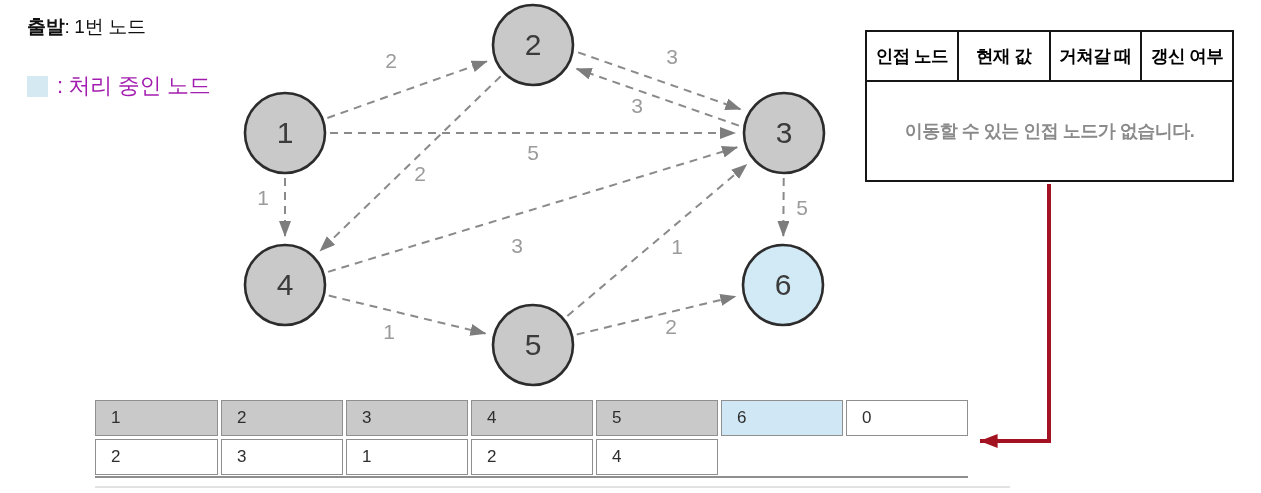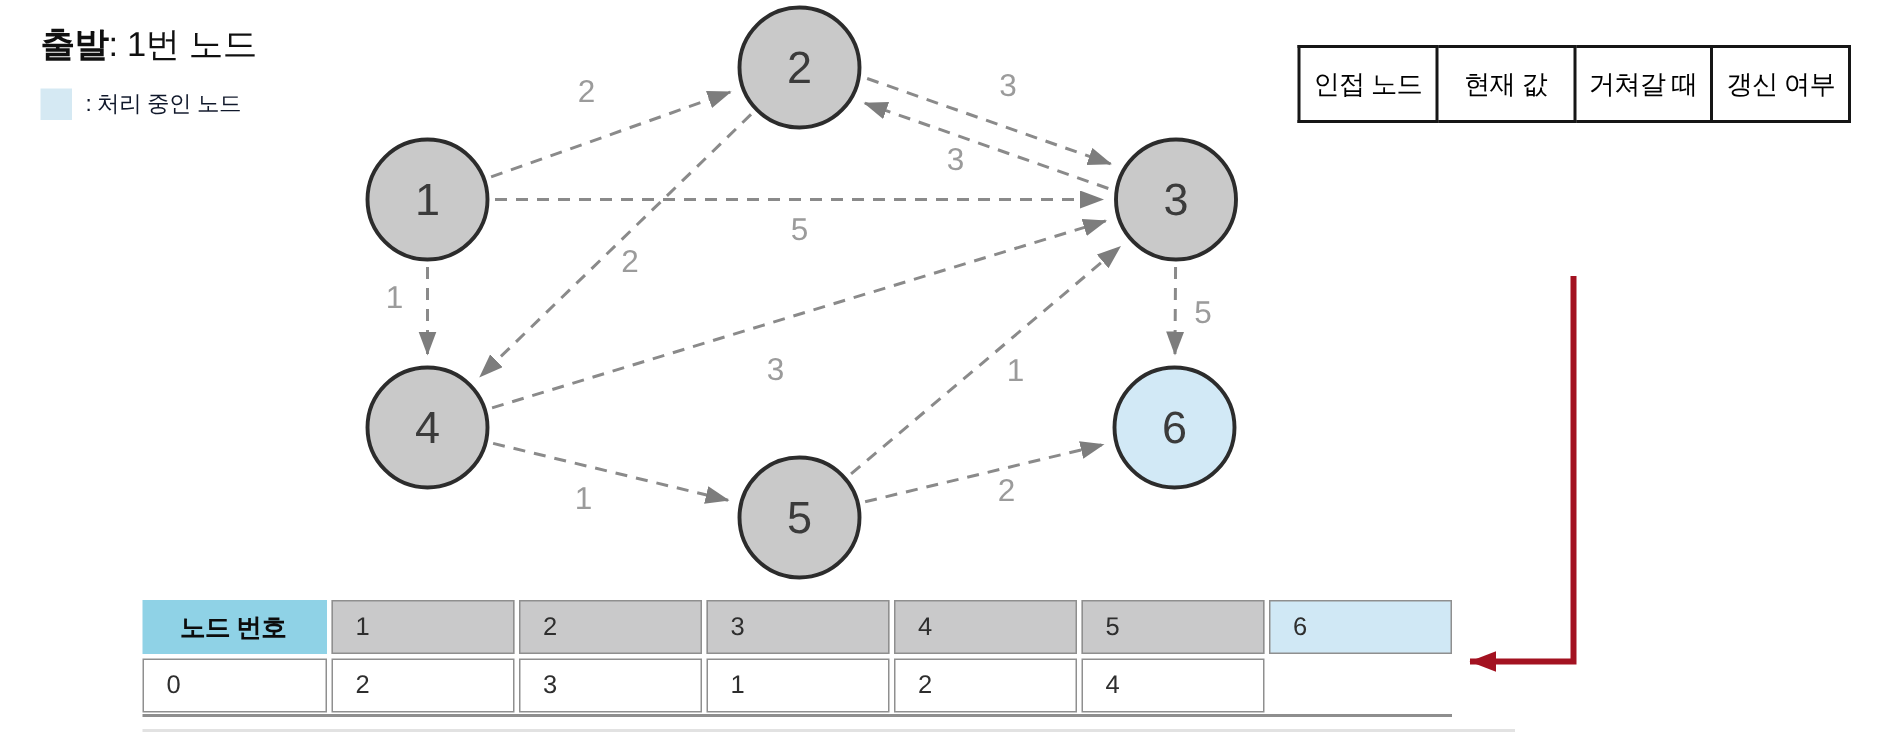--- a/index.html
+++ b/index.html
@@ -5,28 +5,28 @@
   html,body{margin:0;padding:0;background:#fff;}
   .stage{
     position:relative;width:1261px;height:493px;background:#ffffff;overflow:hidden;
     font-family:"Liberation Sans","DejaVu Sans",sans-serif;
   }
   #graph-svg{position:absolute;left:0;top:0;}
   #graph-svg text{font-family:"Liberation Sans","DejaVu Sans",sans-serif;}
 
   
   .legend{position:absolute;left:27px;top:14px;}
-  .legend-title{font-size:23px;color:#101010;margin-bottom:14px;letter-spacing:-0.3px;}
+  .legend-title{font-size:19px;color:#101010;margin-bottom:31px;letter-spacing:-0.3px;}
   .legend-title b{font-weight:bold;}
-  .legend-item{display:flex;align-items:center;gap:9px;margin-bottom:15px;font-size:15px;color:#0f172a;letter-spacing:-0.3px;}
+  .legend-item{display:flex;align-items:center;gap:9px;margin-bottom:15px;font-size:22px;color:#a21caf;letter-spacing:-0.3px;}
   .swatch{width:21px;height:21px;flex:0 0 auto;}
 
   
   .adjacency{position:absolute;left:865px;top:30px;width:369px;border-collapse:collapse;table-layout:fixed;}
-  .adjacency th{border:2.5px solid #161616;height:46px;font-size:17.5px;font-weight:normal;color:#000;background:#fff;text-align:center;letter-spacing:-0.5px;}
+  .adjacency th{border:2.5px solid #161616;height:46px;font-size:17.5px;font-weight:bold;color:#000;background:#fff;text-align:center;letter-spacing:-0.5px;}
   .adjacency td{border:2.5px solid #161616;height:96px;text-align:center;font-size:18px;font-weight:bold;color:#8a8a8a;background:#fff;letter-spacing:-0.5px;}
 
   
   .distance-table{
     position:absolute;left:95px;top:400px;
     display:grid;grid-template-columns:123px repeat(6,122px);grid-auto-rows:36px;gap:3px;
     border-bottom:2px solid #8e8e8e;padding-bottom:1px;font-size:17px;
   }
   .dcell{display:flex;align-items:center;padding-left:15px;border:1px solid #8f8f8f;background:#fff;color:#2e2e2e;}
   .dcell.head{background:#8fd2e6;border-color:transparent;font-weight:bold;padding-left:24px;color:#0c0c0c;letter-spacing:-0.4px;}
@@ -95,25 +95,27 @@
   </div>
 
   <table class="adjacency">
     <tbody>
         <tr>
       <th>인접 노드</th>
       <th>현재 값</th>
       <th>거쳐갈 때</th>
       <th>갱신 여부</th>
     </tr>
+    <tr>
+      <td colspan="4">이동할 수 있는 인접 노드가 없습니다.</td>
+    </tr>
   </tbody>
     </table>
 
   <div class="distance-table">
-    <div class="dcell head">노드 번호</div>
     <div class="dcell gray">1</div>
     <div class="dcell gray">2</div>
     <div class="dcell gray">3</div>
     <div class="dcell gray">4</div>
     <div class="dcell gray">5</div>
     <div class="dcell hl">6</div>
     <div class="dcell">0</div>
     <div class="dcell">2</div>
     <div class="dcell">3</div>
     <div class="dcell">1</div>

